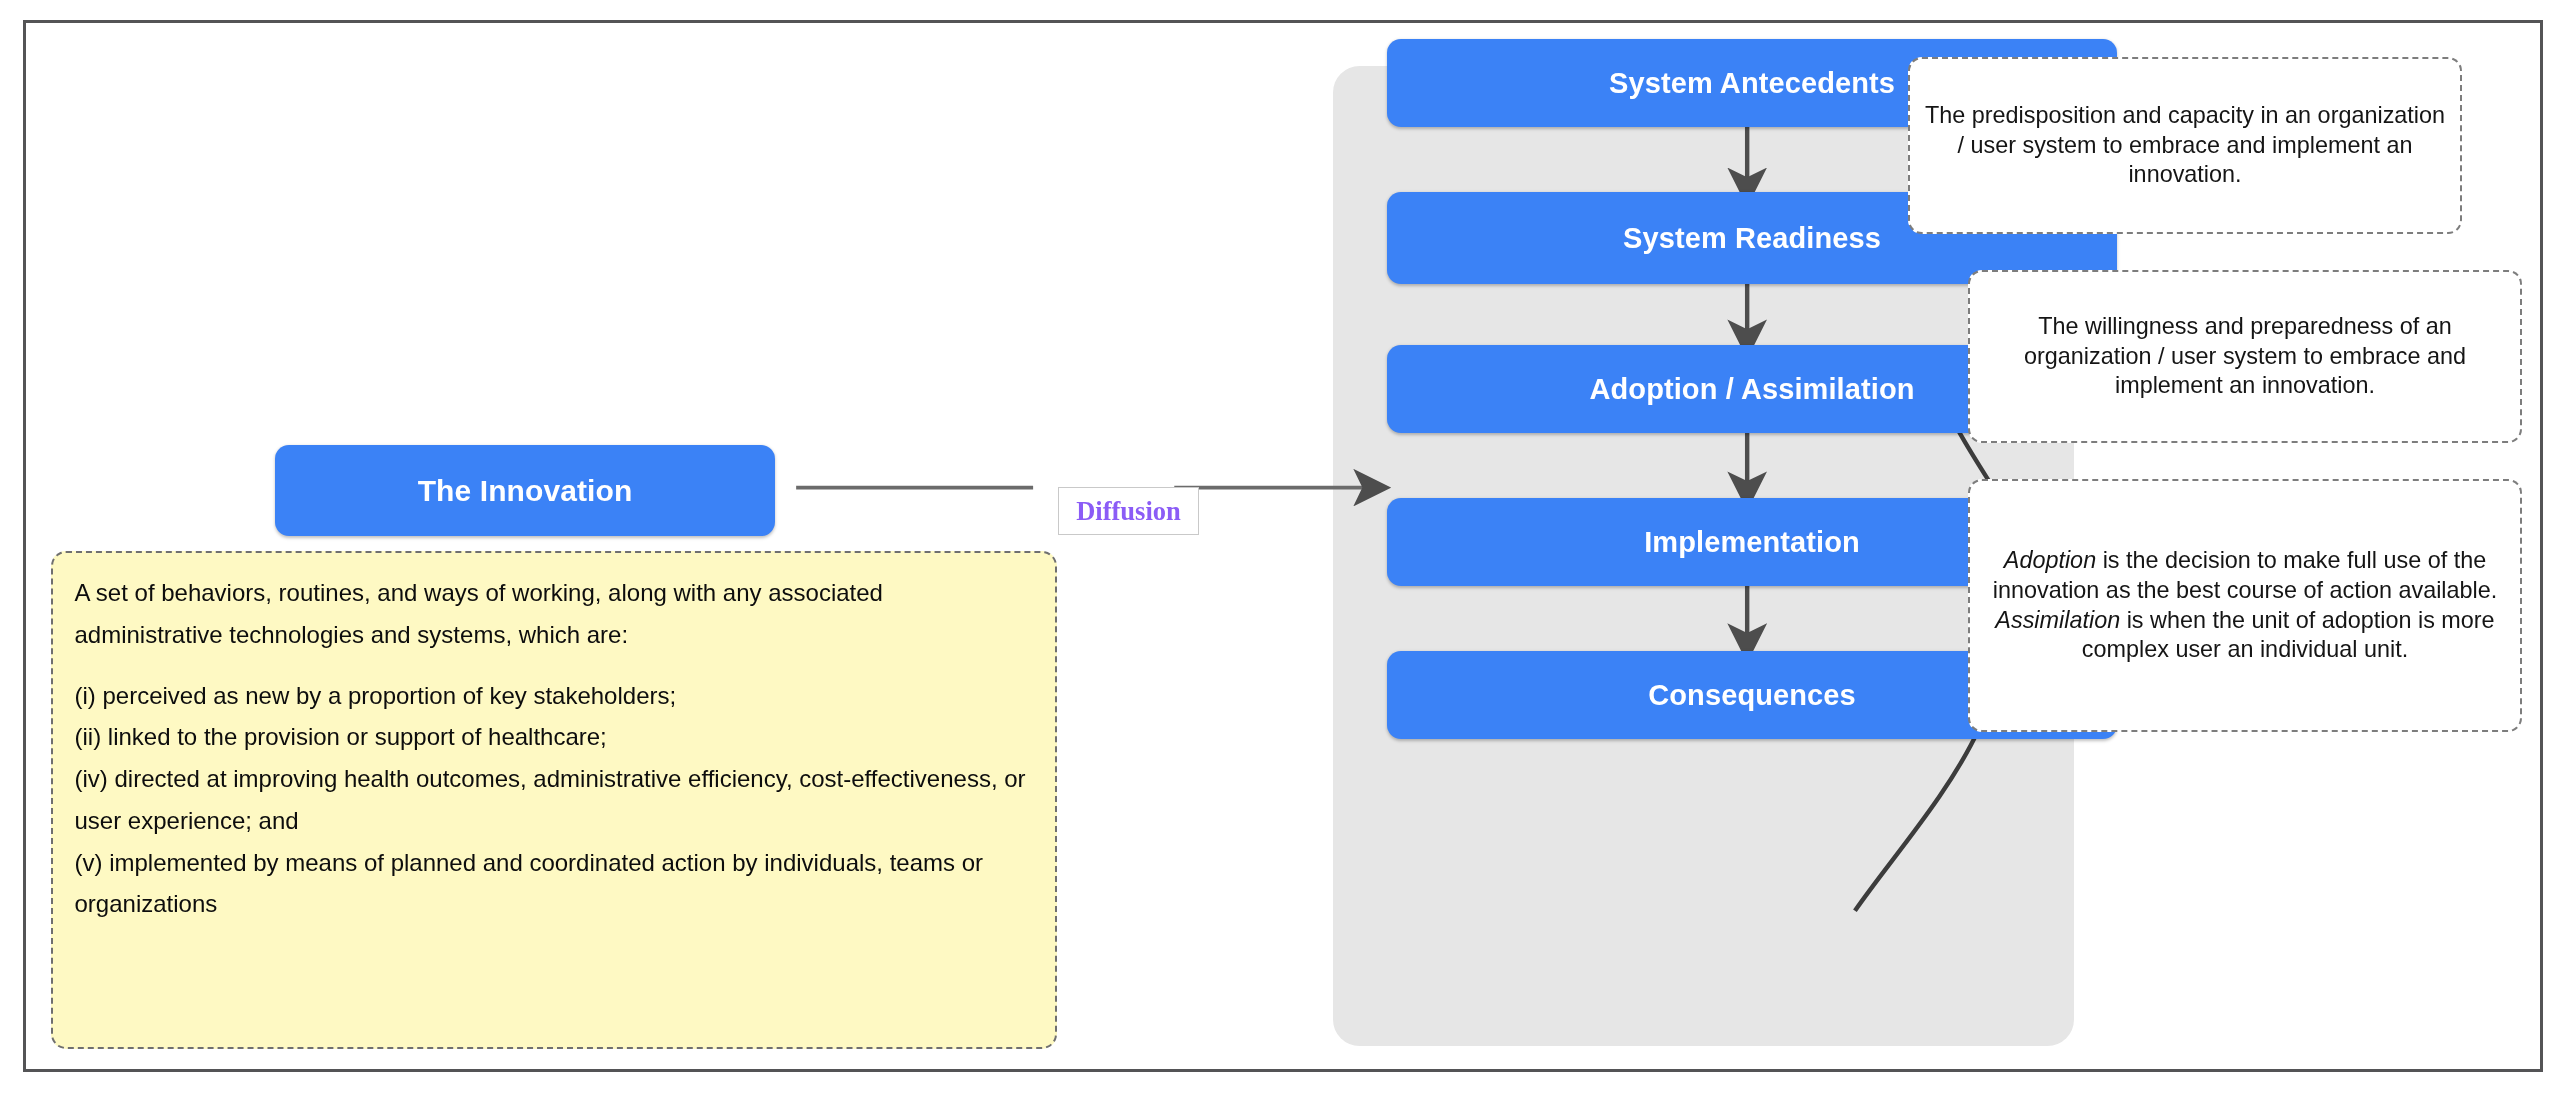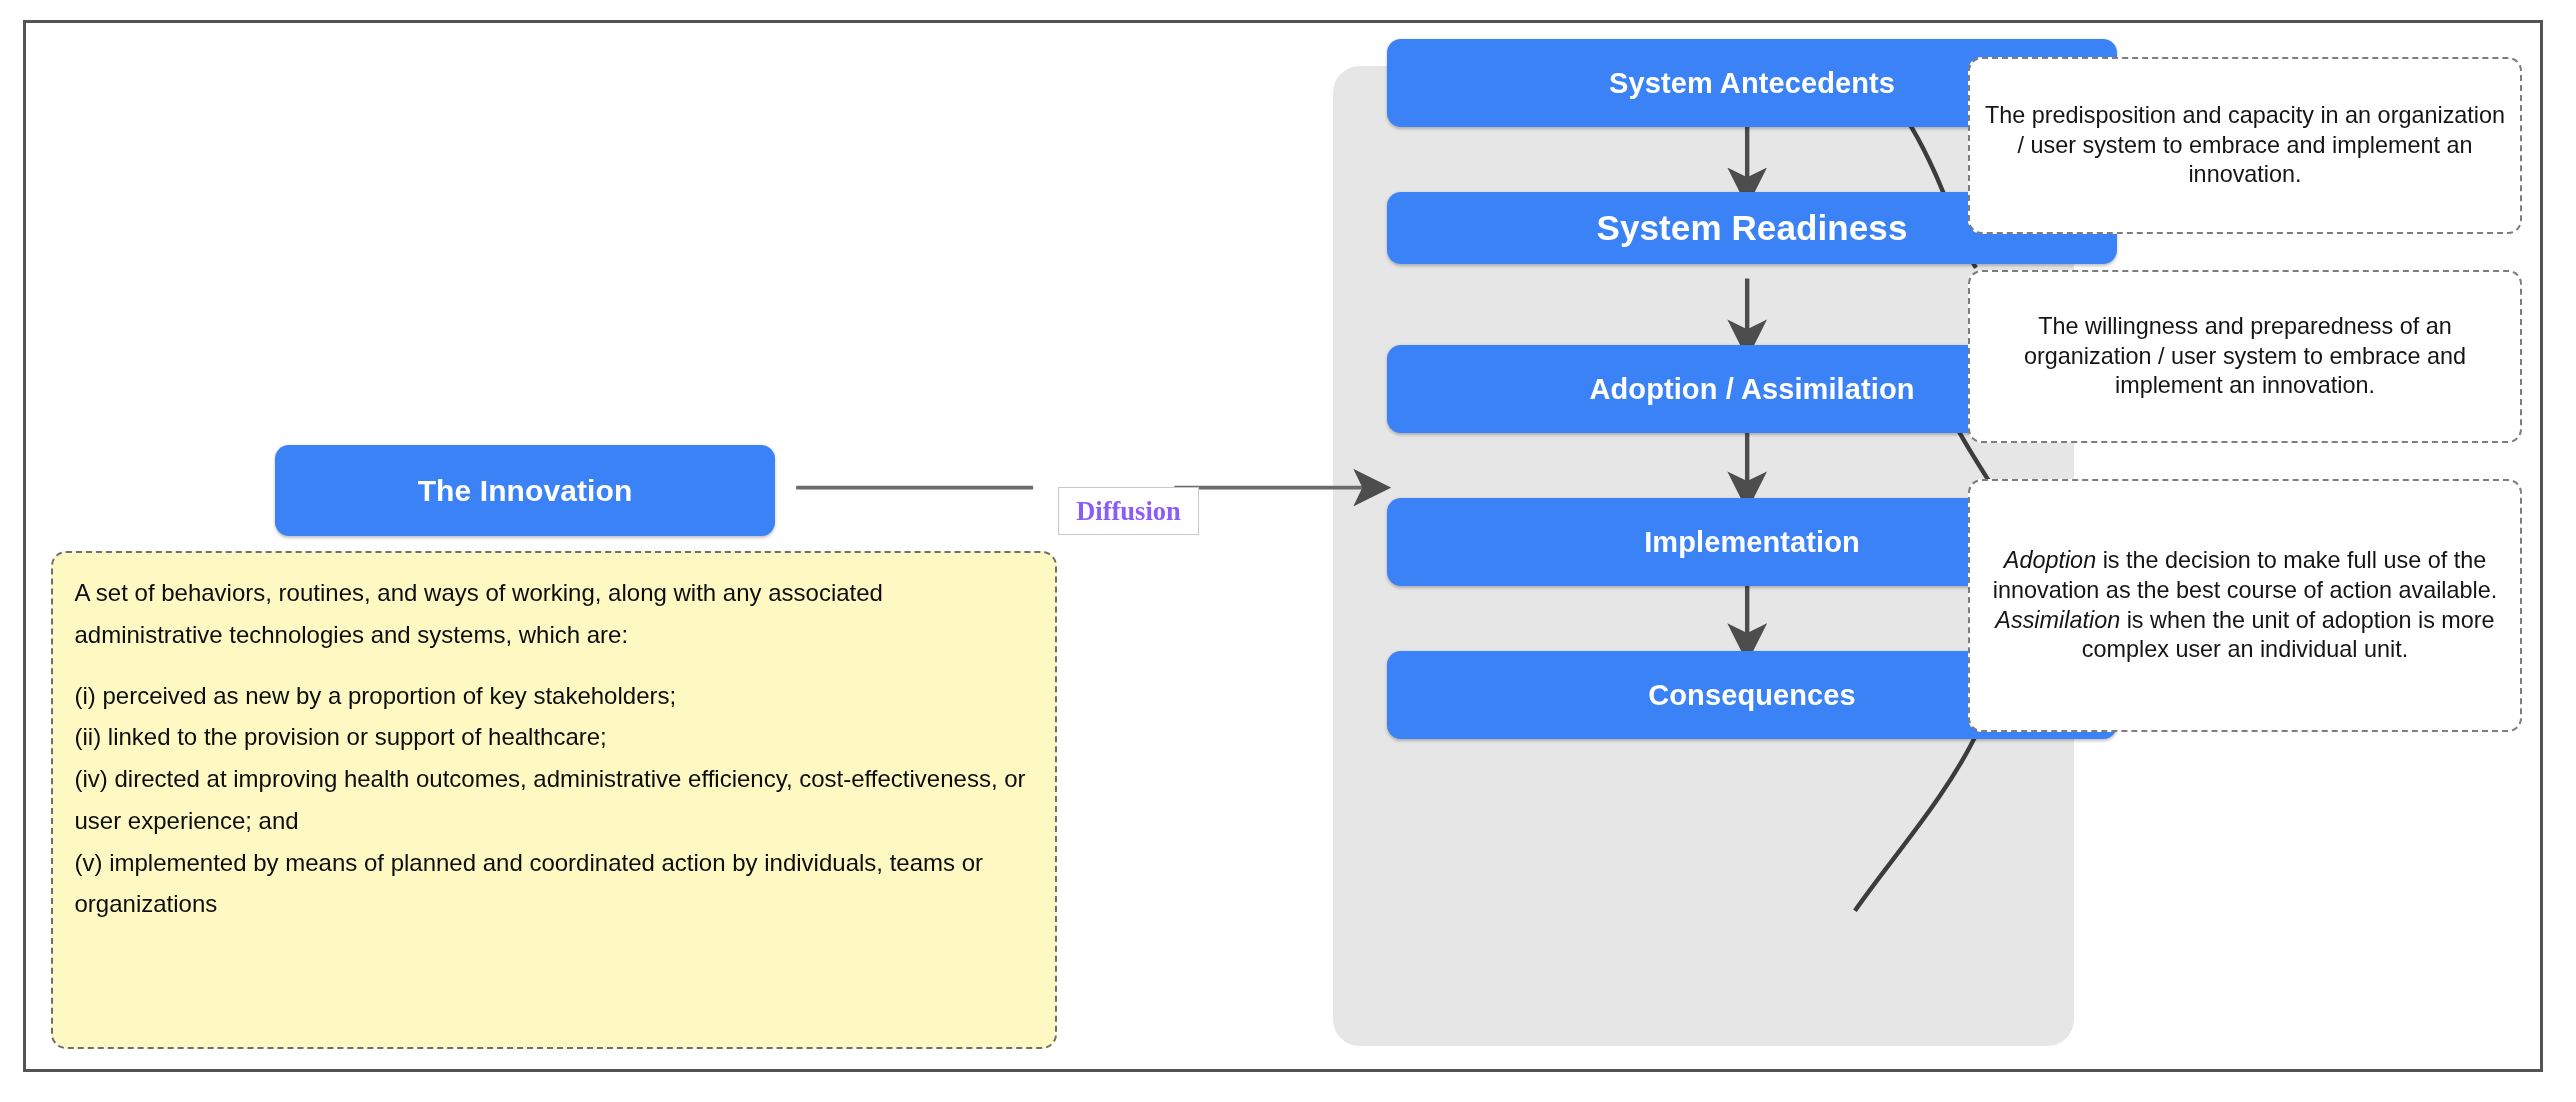--- a/index.html
+++ b/index.html
@@ -131,29 +131,29 @@
     <div>(i) perceived as new by a proportion of key stakeholders;</div>
     <div>(ii) linked to the provision or support of healthcare;</div>
     <div>(iv) directed at improving health outcomes, administrative efficiency, cost-effectiveness, or user experience; and</div>
     <div>(v) implemented by means of planned and coordinated action by individuals, teams or organizations</div>
   </div>
 
   <div id="diffusion-label">Diffusion</div>
 
   <div class="dark-box" style="left:1361px;top:16.4px;width:730px;height:88px;font-size:29px;">System Antecedents</div>
 
-  <div class="dark-box" style="left:1361px;top:169px;width:730px;height:72px;font-size:35px;">System Readiness</div>
+  <div class="dark-box" style="left:1361px;top:169px;width:730px;height:92px;font-size:29px;">System Readiness</div>
 
   <div class="dark-box" style="left:1361px;top:322px;width:730px;height:88px;font-size:29px;">Adoption / Assimilation</div>
 
   <div class="dark-box" style="left:1361px;top:475px;width:730px;height:88px;font-size:29px;">Implementation</div>
 
   <div class="dark-box" style="left:1361px;top:628px;width:730px;height:88px;font-size:29px;">Consequences</div>
 
-  <div class="dashed-box" style="left:1942px;top:34px;width:554px;height:177px;padding:0 14px;">
+  <div class="dashed-box" style="left:1882px;top:34px;width:554px;height:177px;padding:0 14px;">
     <p class="ann-text">The predisposition and capacity in an organization / user system to embrace and implement an innovation.</p>
   </div>
 
   <div class="dashed-box" style="left:1942px;top:247px;width:554px;height:173px;padding:0 14px;">
     <p class="ann-text">The willingness and preparedness of an organization / user system to embrace and implement an innovation.</p>
   </div>
 
   <div class="dashed-box" style="left:1942px;top:456px;width:554px;height:253px;padding:0 14px;">
     <p class="ann-text" id="ann3"><em>Adoption</em><span> is the decision to make full use of the innovation as the best course of action available. </span><em>Assimilation</em><span> is when the unit of adoption is more complex user an individual unit.</span></p>
   </div>

